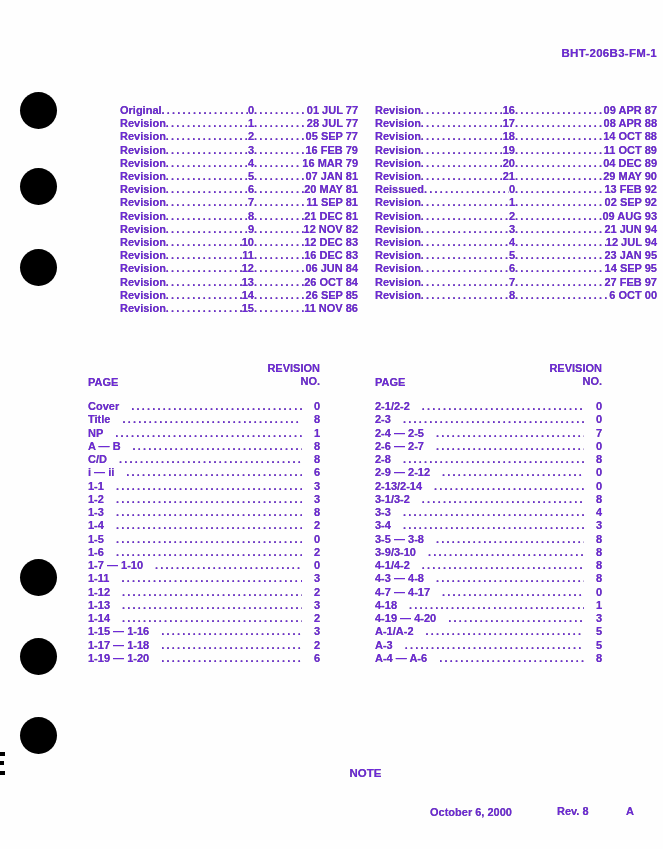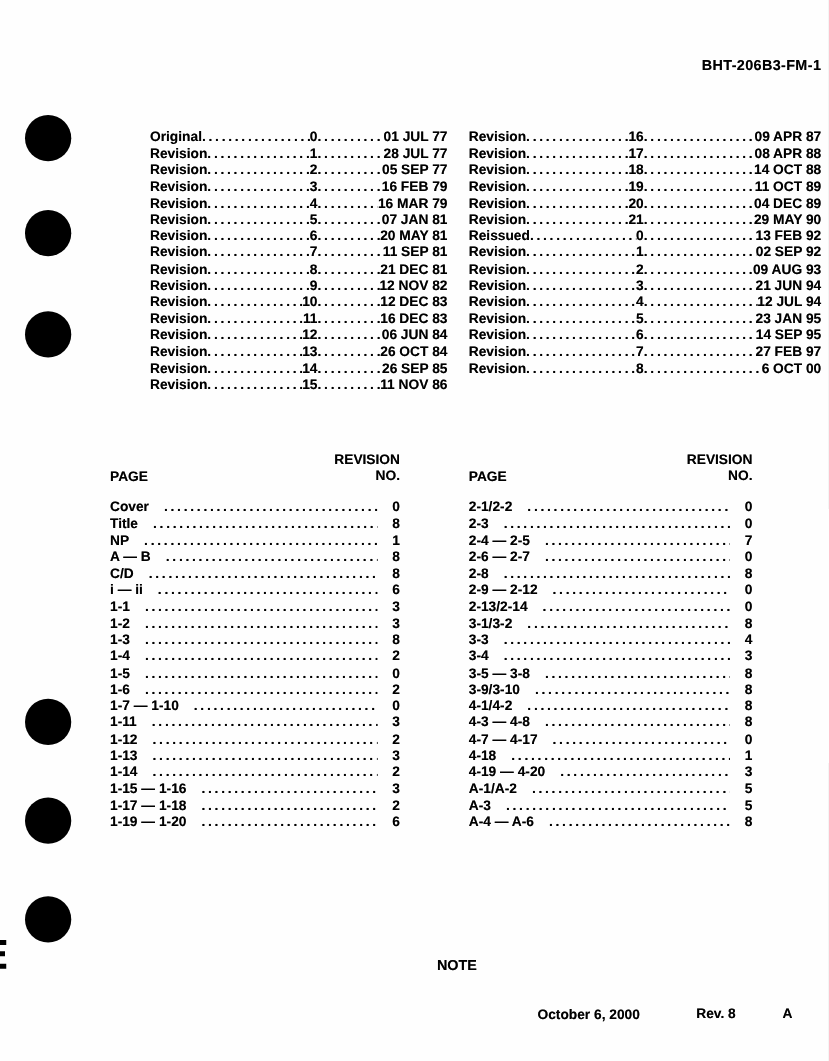--- a/index.html
+++ b/index.html
@@ -1,18 +1,18 @@
 <!DOCTYPE html>
 <html><head>
 <meta charset="utf-8">
 <style>
   html,body { margin:0; padding:0; background:#e8e8e8; }
   #page {
     position:relative; width:663px; height:849px;
-    background:#fefefe; color:#000000;
+    background:#fefefe; color:#6d28d9;
     font-family:"Liberation Sans","DejaVu Sans",sans-serif;
     font-weight:700; overflow:hidden;
     text-shadow:0 0 .4px rgba(0,0,0,.55);
   }
   .hole { position:absolute; left:20px; width:37px; height:37px; border-radius:50%; background:#000; }
   .edge-mark { position:absolute; left:0; background:#000; }
 
   .doc-number { position:absolute; top:47px; left:88px; width:569px; text-align:right; font-size:11.5px; letter-spacing:.3px; }
 
   .section-title { position:absolute; left:88px; width:555px; text-align:center; font-size:13px; letter-spacing:.4px; }

